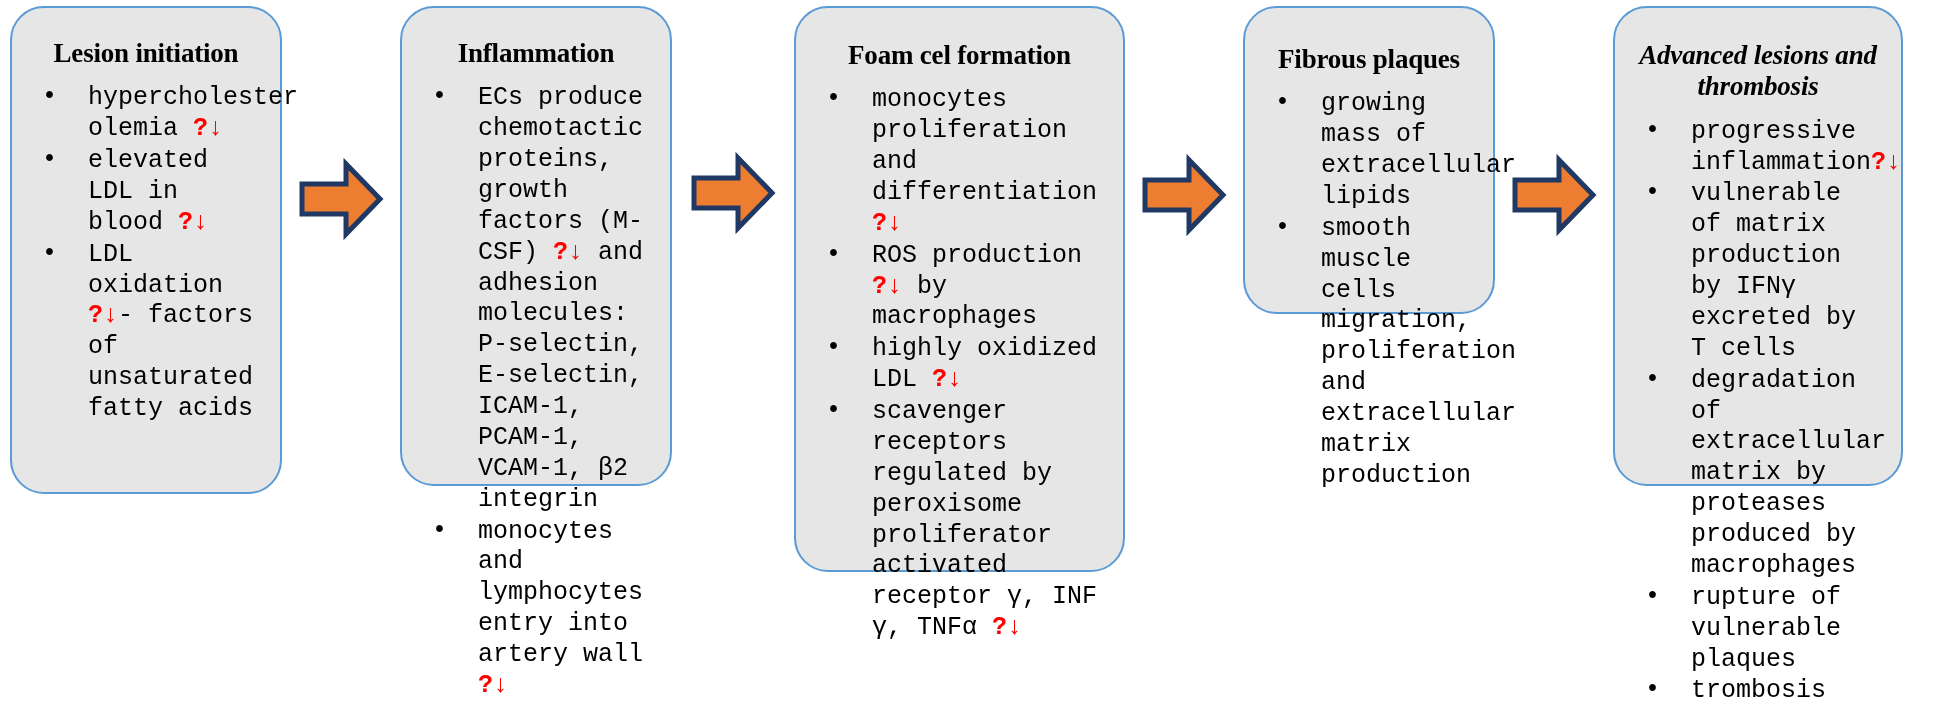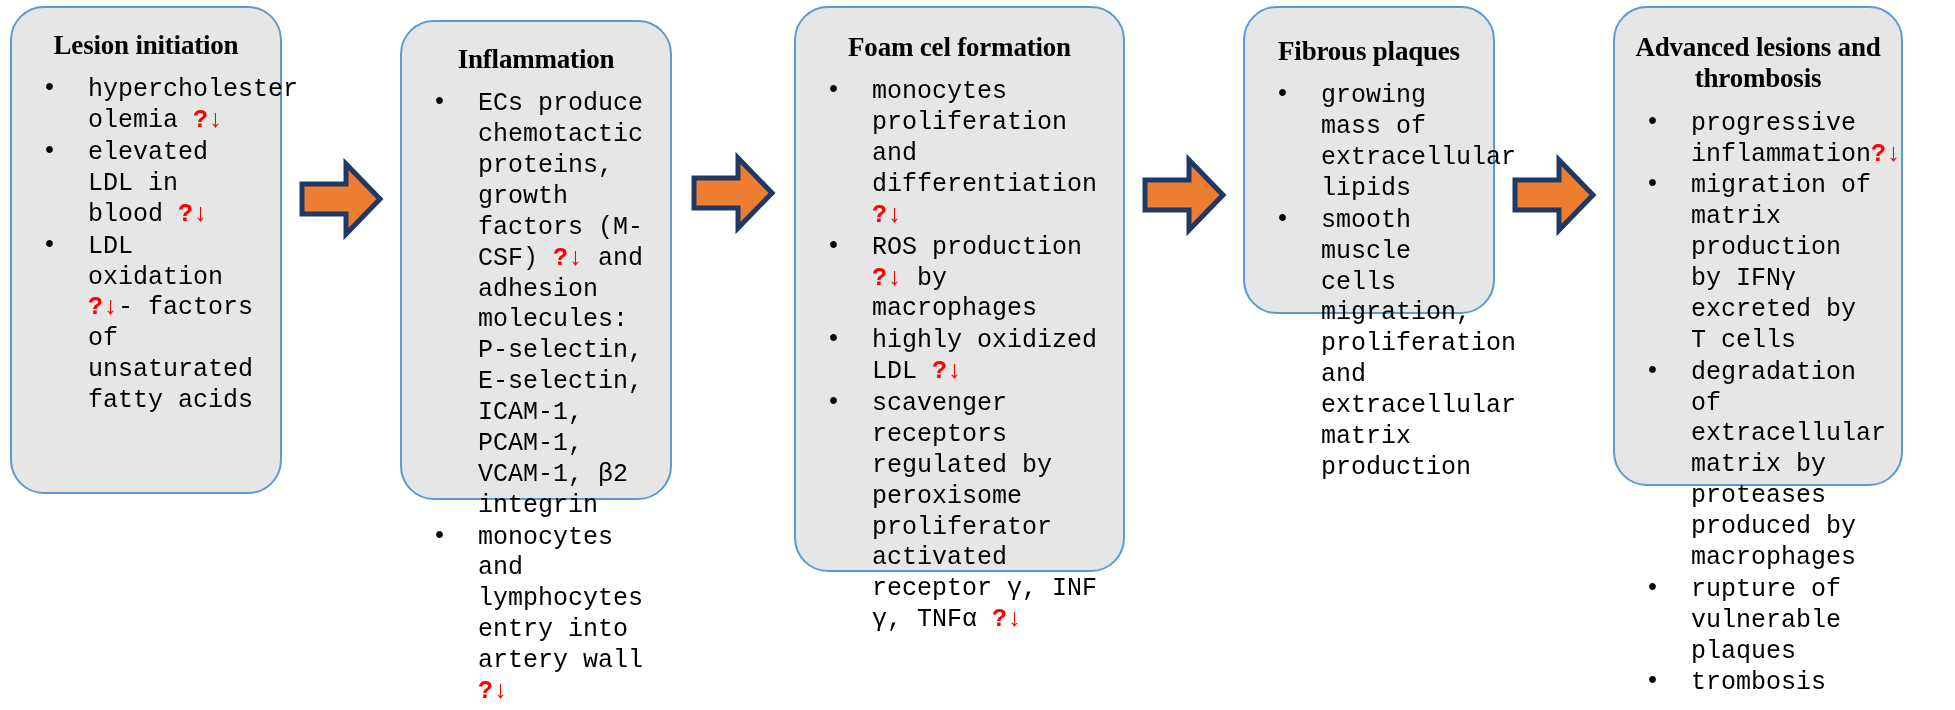--- a/index.html
+++ b/index.html
@@ -21,21 +21,21 @@
     flex-direction: row;
     align-items: flex-start;
     box-sizing: border-box;
   }
   .stage {
     position: relative;
     box-sizing: border-box;
     background: #e6e6e6;
     border: 2.5px solid #5b9bd5;
     border-radius: 34px;
-    padding: 10px 10px 12px 10px;
+    padding: 18px 10px 12px 10px;
     flex: 0 0 auto;
   }
   .stage-title {
     text-align: center;
     font-weight: bold;
     font-size: 27px;
     line-height: 1.16;
     color: #000000;
     margin: 12px 2px 14px 2px;
     letter-spacing: -0.2px;
@@ -79,33 +79,33 @@
   }
   .arrow {
     position: relative;
     width: 86px;
     height: 86px;
   }
   .arrow svg { display: block; }
 
   
   .s1 { width: 272px; margin-left: 10px;  margin-top: 6px;  height: 488px; }
-  .s2 { width: 272px; margin-left: 0px;   margin-top: 20px;  height: 480px; }
+  .s2 { width: 272px; margin-left: 0px;   margin-top: 6px;  height: 480px; }
   .s3 { width: 331px; margin-left: 0px;   margin-top: 6px;  height: 566px; }
   .s4 { width: 252px; margin-left: 0px;   margin-top: 6px;  height: 308px; }
   .s5 { width: 290px; margin-left: 0px;   margin-top: 6px;  height: 480px; }
 
   .a1 { margin-top: 156px; margin-left: 16px; margin-right: 16px; }
   .a2 { margin-top: 150px; margin-left: 18px; margin-right: 18px; }
   .a3 { margin-top: 152px; margin-left: 16px; margin-right: 16px; }
   .a4 { margin-top: 152px; margin-left: 16px; margin-right: 16px; }
 
   .s3 .stage-title { margin-top: 14px; }
   .s4 .stage-title { margin-top: 18px; }
-  .s5 .stage-title { margin-top: 14px; }
+  .s5 .stage-title { margin-top: 14px; font-style: italic; }
 </style>
 </head>
 <body>
 
 <div id="flow">
 
   <div class="stage s1">
     <div class="stage-title">Lesion initiation</div>
     <ul class="bullets">
       <li><span>hypercholester olemia </span><span class="mark">?↓</span><span></span></li>
@@ -169,20 +169,20 @@
       <svg width="86" height="86" viewBox="0 0 86 86" xmlns="http://www.w3.org/2000/svg">
         <polygon points="4,28 48,28 48,8 82,43 48,78 48,58 4,58" fill="#ed7d31" stroke="#1f3864" stroke-width="5" stroke-linejoin="miter"></polygon>
       </svg>
     </div>
   </div>
 
   <div class="stage s5">
     <div class="stage-title">Advanced lesions and thrombosis</div>
     <ul class="bullets">
       <li><span>progressive inflammation</span><span class="mark">?↓</span><span></span></li>
-      <li><span>migration of matrix production by IFNγ excreted by T cells</span><span class="mark"></span><span></span></li>
+      <li><span>vulnerable of matrix production by IFNγ excreted by T cells</span><span class="mark"></span><span></span></li>
       <li><span>degradation of extracellular matrix by proteases produced by macrophages</span><span class="mark"></span><span></span></li>
       <li><span>rupture of vulnerable plaques</span><span class="mark"></span><span></span></li>
       <li><span>trombosis</span><span class="mark"></span><span></span></li>
     </ul>
   </div>
 
 </div>
 
 </body></html>

